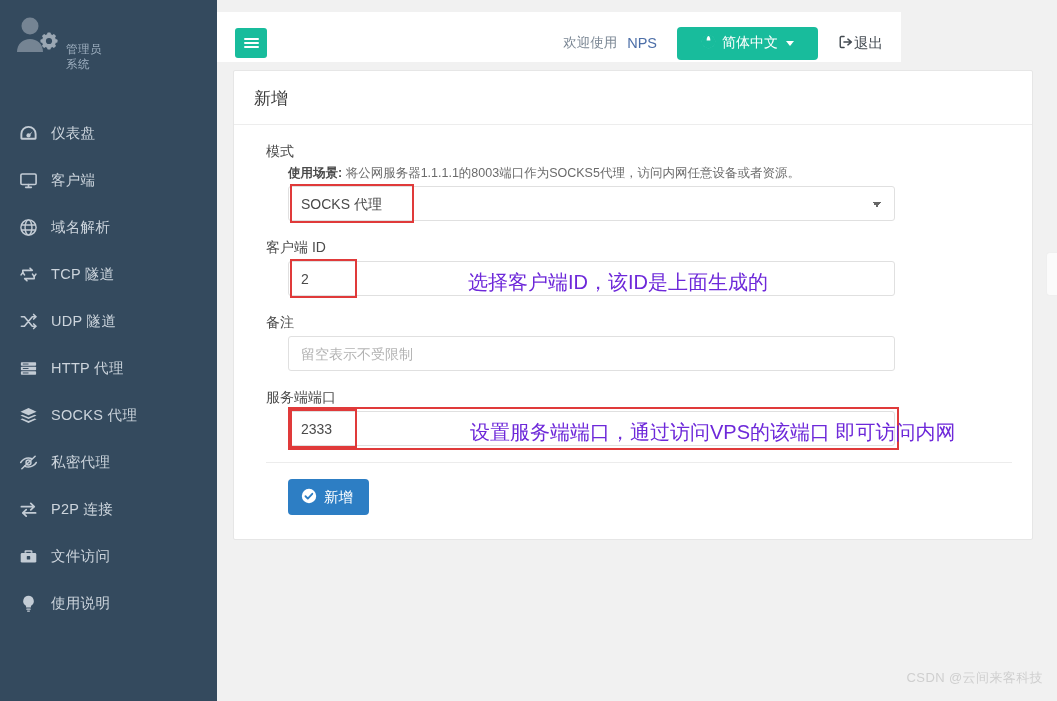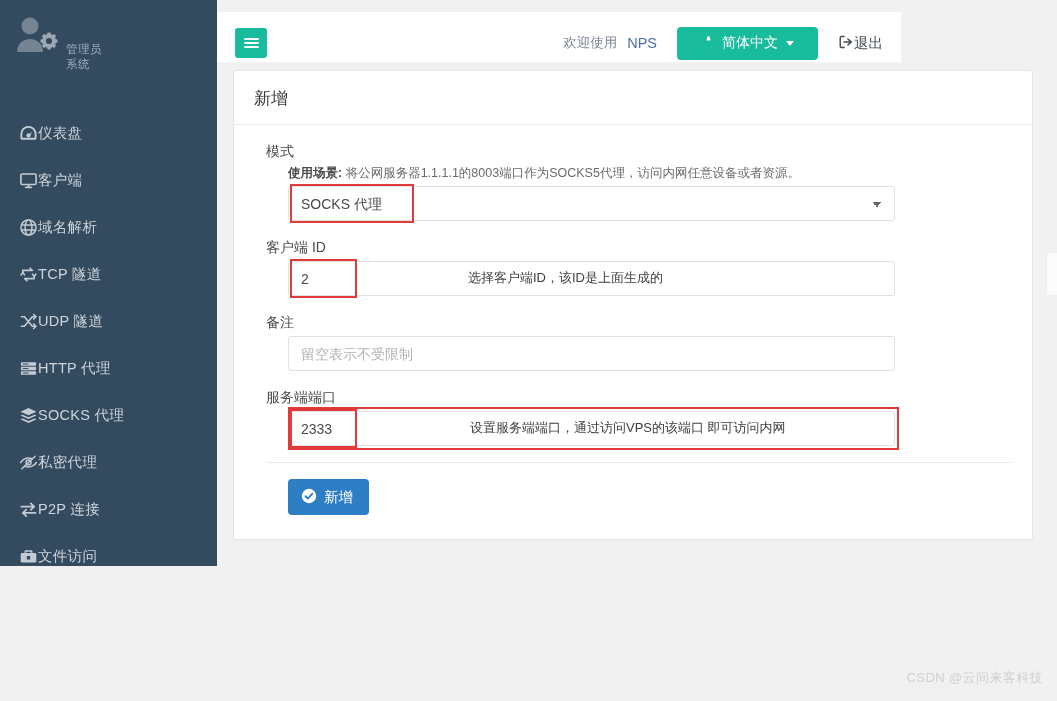--- a/index.html
+++ b/index.html
@@ -15,21 +15,21 @@
     font-size: 14px;
     color: #3c3c3c;
     position: relative;
   }
 
   
   #sidebar {
     position: absolute;
     left: 0; top: 0;
     width: 217px;
-    height: 566px;
+    height: 701px;
     background: #344a5e;
     color: #ccd4dc;
     overflow: hidden;
   }
   .brand {
     padding: 14px 0 12px 14px;
     display: flex;
     align-items: flex-start;
     gap: 6px;
   }
@@ -49,20 +49,21 @@
     width: 40px;
   }
   .nav {
     margin-top: 26px;
   }
   .nav-item {
     display: flex;
     align-items: center;
     height: 47px;
     padding-left: 18px;
+    gap: 13px;
     color: #ccd4dc;
     font-size: 14.5px;
     cursor: pointer;
     user-select: none;
   }
   .nav-ico {
     width: 20px; height: 20px;
     flex: none;
     display: flex;
     align-items: center;
@@ -251,22 +252,22 @@
 
   
   .anno-box {
     position: absolute;
     border: 2px solid #e03a3a;
     pointer-events: none;
     box-sizing: border-box;
   }
   .anno-text {
     position: absolute;
-    color: #404040;
-    font-size: 13px;
+    color: #6d28d9;
+    font-size: 20px;
     white-space: nowrap;
     pointer-events: none;
   }
 
   
   .watermark {
     position: absolute;
     right: 14px;
     bottom: 14px;
     color: #cfcfcf;

